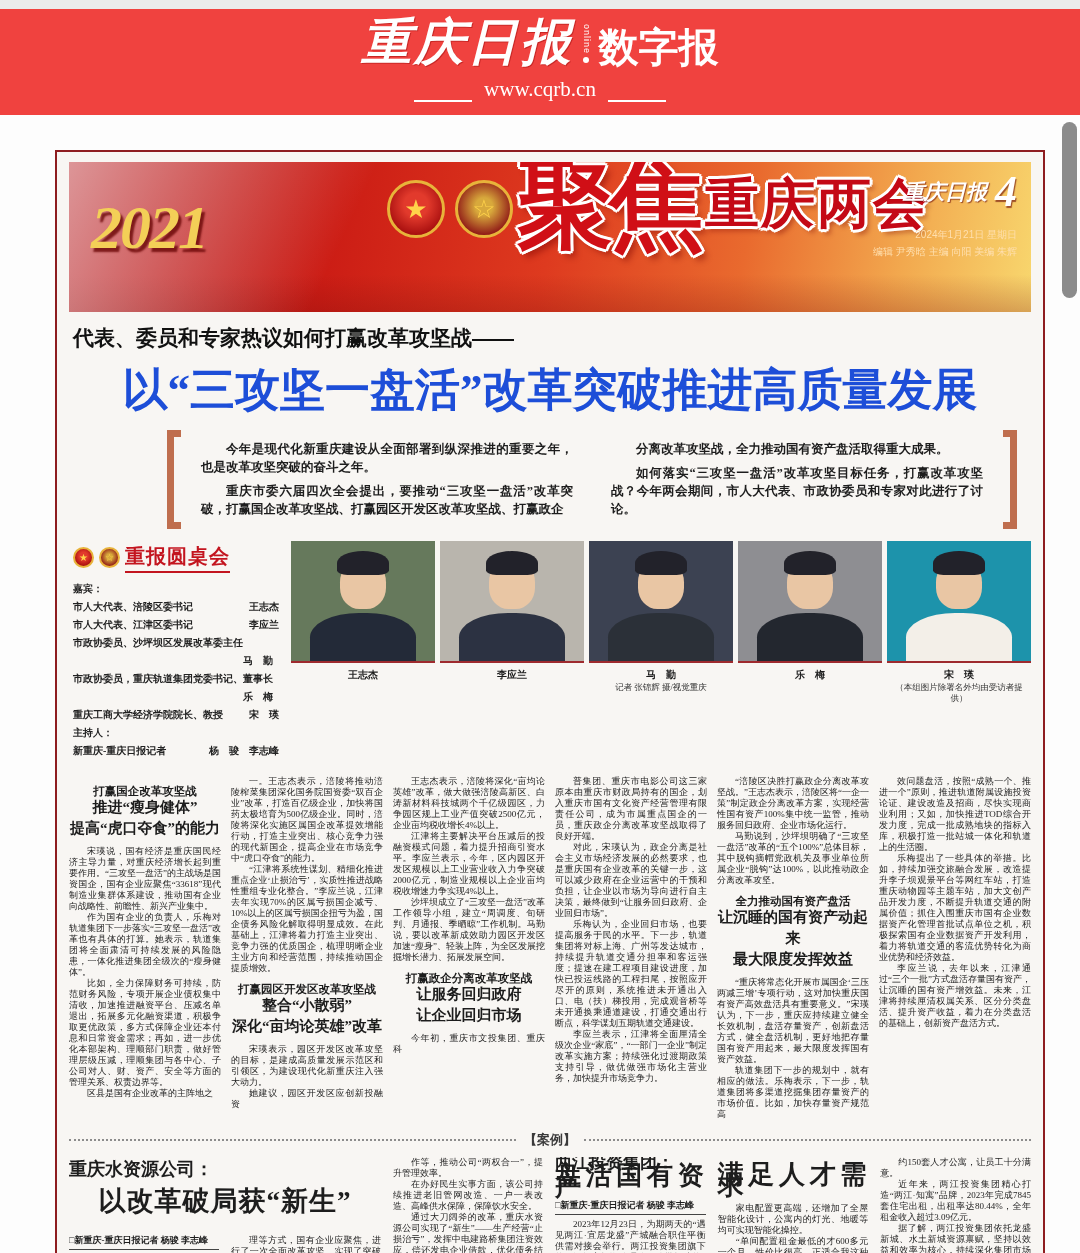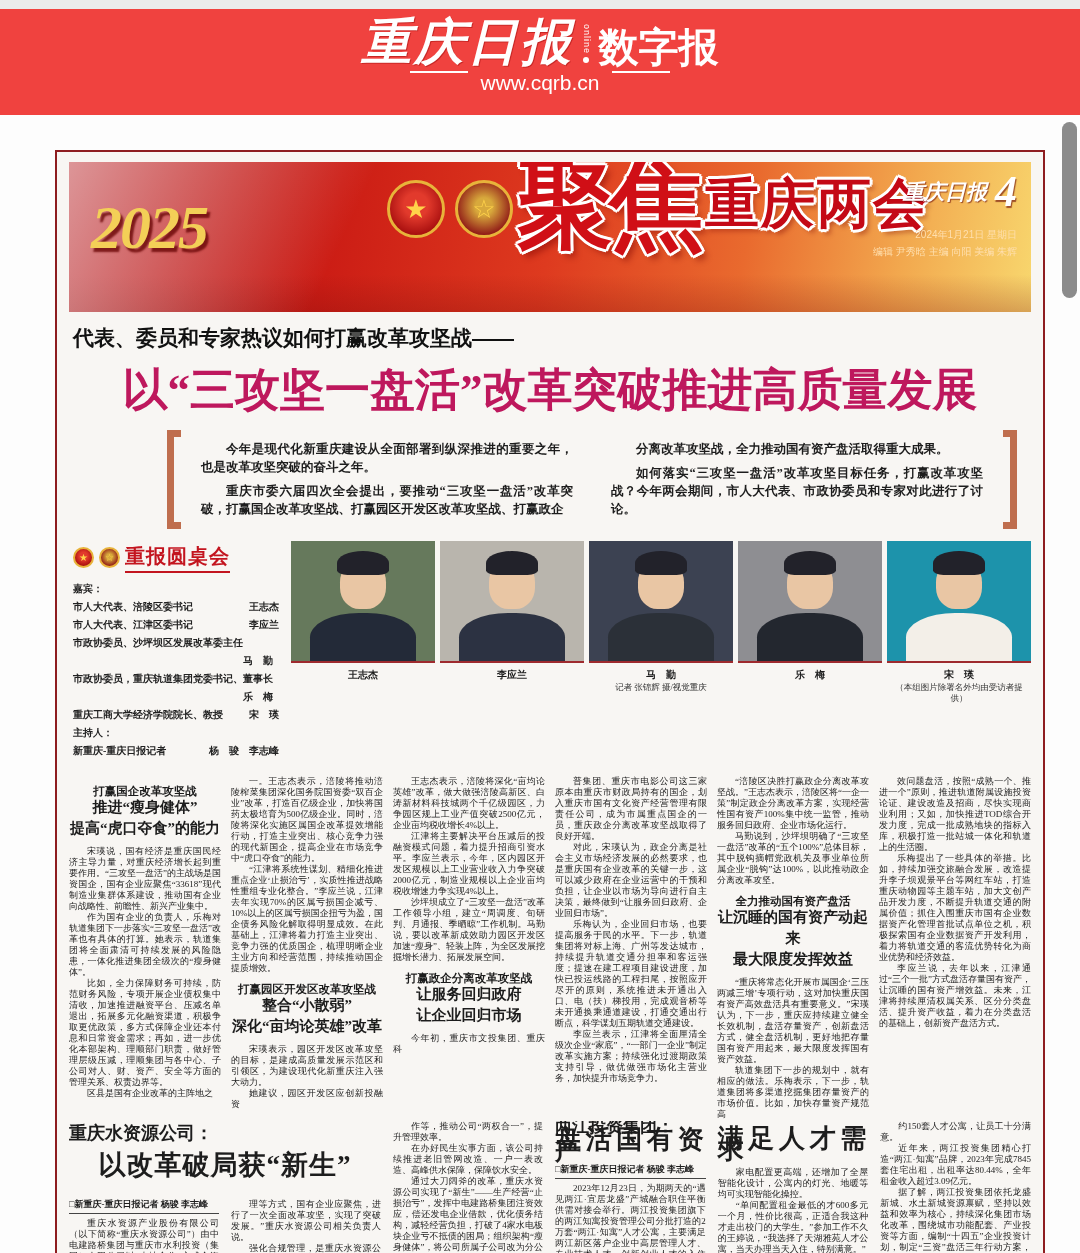--- a/index.html
+++ b/index.html
@@ -12,21 +12,21 @@
   }
   
   .top-strip { height:9px; background:#ebebeb; }
   .site-banner { height:106px; background:#f0423f; color:#fff; }
   .logo-row { display:flex; justify-content:center; align-items:flex-end; padding-top:8px; gap:8px; }
   .logo-cn { font-size:50px; font-weight:bold; font-style:italic; letter-spacing:3px; line-height:1; text-shadow:1px 1px 0 rgba(140,0,0,.4); }
   .logo-online { display:flex; flex-direction:column; align-items:center; line-height:1; padding-bottom:4px; }
   .logo-online .vtxt { writing-mode:vertical-rl; font-size:9px; font-family:"Liberation Sans",sans-serif; letter-spacing:1px; }
   .logo-online .dot { width:6px; height:6px; border-radius:50%; background:#fff; margin-top:3px; }
   .logo-suffix { font-size:40px; font-weight:bold; font-family:"Liberation Sans",sans-serif; line-height:1; }
-  .url-row { display:flex; justify-content:center; align-items:flex-start; gap:12px; margin-top:4px; font-size:21px; font-family:Liberation Sans, sans-serif; }
+  .url-row { display:flex; justify-content:center; align-items:flex-end; gap:12px; margin-top:10px; font-size:21px; font-family:Liberation Serif, serif; }
   .url-dash { width:58px; border-top:2px solid #fff; }
   
   .scrollbar-thumb { position:absolute; right:3px; top:122px; width:15px; height:176px; border-radius:8px; background:#8b8b8b; }
   
   .page { position:absolute; left:55px; top:150px; width:990px; height:1160px;
           background:#f8f6f3; border:2px solid #8e1d20; padding:10px 12px; }
   
   .masthead { position:relative; height:150px; overflow:hidden;
     background:linear-gradient(100deg,#b3151a 0%,#cc1d15 28%,#de3a1f 50%,#e96a2e 70%,#f2a84e 86%,#f8d76e 100%); }
   .masthead::before { content:""; position:absolute; inset:0;
@@ -44,21 +44,21 @@
     text-shadow:-3px 0 #fff,3px 0 #fff,0 -3px #fff,0 3px #fff,-2px -2px #fff,2px 2px #fff,-2px 2px #fff,2px -2px #fff,5px 6px 6px rgba(120,0,0,.45); }
   .mh-focus-small { font-size:54px; font-weight:900; color:#c40916; position:relative; top:-16px; letter-spacing:2px;
     text-shadow:-3px 0 #fff,3px 0 #fff,0 -3px #fff,0 3px #fff,-2px -2px #fff,2px 2px #fff,-2px 2px #fff,2px -2px #fff,4px 5px 5px rgba(120,0,0,.4); }
   .mh-paper { position:absolute; right:14px; top:8px; color:#fff; display:flex; align-items:flex-start; gap:8px; }
   .mh-paper-name { font-size:21px; font-weight:bold; font-style:italic; padding-top:8px; text-shadow:1px 1px 1px rgba(100,0,0,.6); }
   .mh-page-no { font-size:44px; font-weight:900; font-style:italic; line-height:1; text-shadow:1px 2px 1px rgba(100,0,0,.6); }
   .mh-date { position:absolute; right:14px; top:64px; text-align:right; color:#ffdfae;
     font:10px/1.7 "Liberation Sans",sans-serif; }
   
   .kicker { margin:12px 4px 0; font:bold 21px "Liberation Sans",sans-serif; color:#111; }
-  .main-title { margin:8px 0 10px; text-align:center; font-size:45px; font-weight:900; color:#be185d; }
+  .main-title { margin:8px 0 10px; text-align:center; font-size:45px; font-weight:900; color:#1d4ed8; }
   
   .intro { display:flex; align-items:stretch; margin:2px 14px 0 98px; }
   .bracket { width:14px; flex:none; }
   .bracket.l { border-left:7px solid #bf6e4e; border-top:7px solid #bf6e4e; border-bottom:7px solid #bf6e4e; }
   .bracket.r { border-right:7px solid #bf6e4e; border-top:7px solid #bf6e4e; border-bottom:7px solid #bf6e4e; }
   .intro-cols { flex:1; display:flex; gap:26px; padding:4px 14px; }
   .intro-col { flex:1; font-size:12.5px; font-weight:bold; line-height:1.45; text-align:justify; }
   .intro-col p { margin:6px; text-indent:2em; }
   
   .row2 { display:flex; gap:8px; margin-top:12px; }
@@ -131,21 +131,21 @@
     <span>www.cqrb.cn</span>
     <span class="url-dash"></span>
   </div>
 </div>
 
 <div class="scrollbar-thumb"></div>
 
 <div class="page">
 
   <div class="masthead">
-    <div class="mh-2024">2025</div>
+    <div class="mh-2024">2021</div>
     <div class="mh-emblems">
       <div class="emblem">★</div>
       <div class="emblem alt">☆</div>
     </div>
     <div class="mh-focus">
       <span class="mh-focus-big">聚焦</span>
       <span class="mh-focus-small">重庆两会</span>
     </div>
     <div class="mh-paper">
       <span class="mh-paper-name">重庆日报</span>
@@ -316,20 +316,25 @@
         <p>“重庆将常态化开展市属国企‘三压两减三增’专项行动，这对加快重庆国有资产高效盘活具有重要意义。”宋瑛认为，下一步，重庆应持续建立健全长效机制，盘活存量资产，创新盘活方式，健全盘活机制，更好地把存量国有资产用起来，最大限度发挥国有资产效益。</p>
         <p>轨道集团下一步的规划中，就有相应的做法。乐梅表示，下一步，轨道集团将多渠道挖掘集团存量资产的市场价值。比如，加快存量资产规范高</p>
       </div>
       <div class="col">
         <p>效问题盘活，按照“成熟一个、推进一个”原则，推进轨道附属设施投资论证、建设改造及招商，尽快实现商业利用；又如，加快推进TOD综合开发力度，完成一批成熟地块的指标入库，积极打造一批站城一体化和轨道上的生活圈。</p>
         <p>乐梅提出了一些具体的举措。比如，持续加强交旅融合发展，改造提升李子坝观景平台等网红车站，打造重庆动物园等主题车站，加大文创产品开发力度，不断提升轨道交通的附属价值；抓住入围重庆市国有企业数据资产化管理首批试点单位之机，积极探索国有企业数据资产开发利用，着力将轨道交通的客流优势转化为商业优势和经济效益。</p>
         <p>李应兰说，去年以来，江津通过“三个一批”方式盘活存量国有资产，让沉睡的国有资产增效益。未来，江津将持续厘清权属关系、区分分类盘活、提升资产收益，着力在分类盘活的基础上，创新资产盘活方式。</p>
       </div>
     </div>
 
+  <div class="case-divider">
+    <span class="dotline"></span>
+    <span class="case-label">【案例】</span>
+    <span class="dotline"></span>
+  </div>
 
   <div class="bottom">
     <div class="b-group1">
       <div class="wt-prefix">重庆水资源公司：</div>
       <div class="wt-main">以改革破局获“新生”</div>
       <div class="b-cols">
         <div>
           <div class="byline">□新重庆-重庆日报记者 杨骏 李志峰</div>
           <div>
               <p>重庆水资源产业股份有限公司（以下简称“重庆水资源公司”）由中电建路桥集团与重庆市水利投资（集团）有限公司以“央地合作”方式合资成立，主营业务包含自来水、原水供应和水力发电等。</p>

